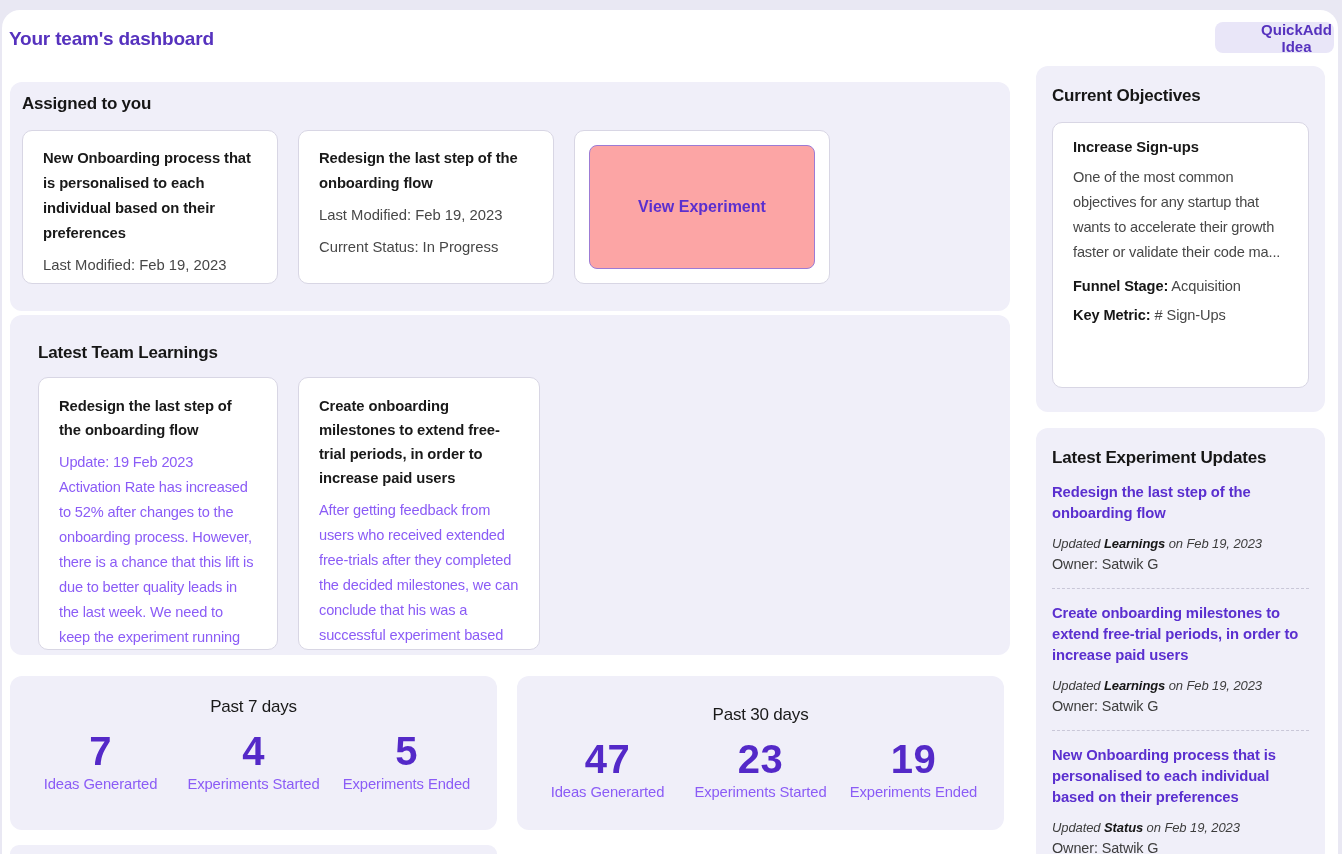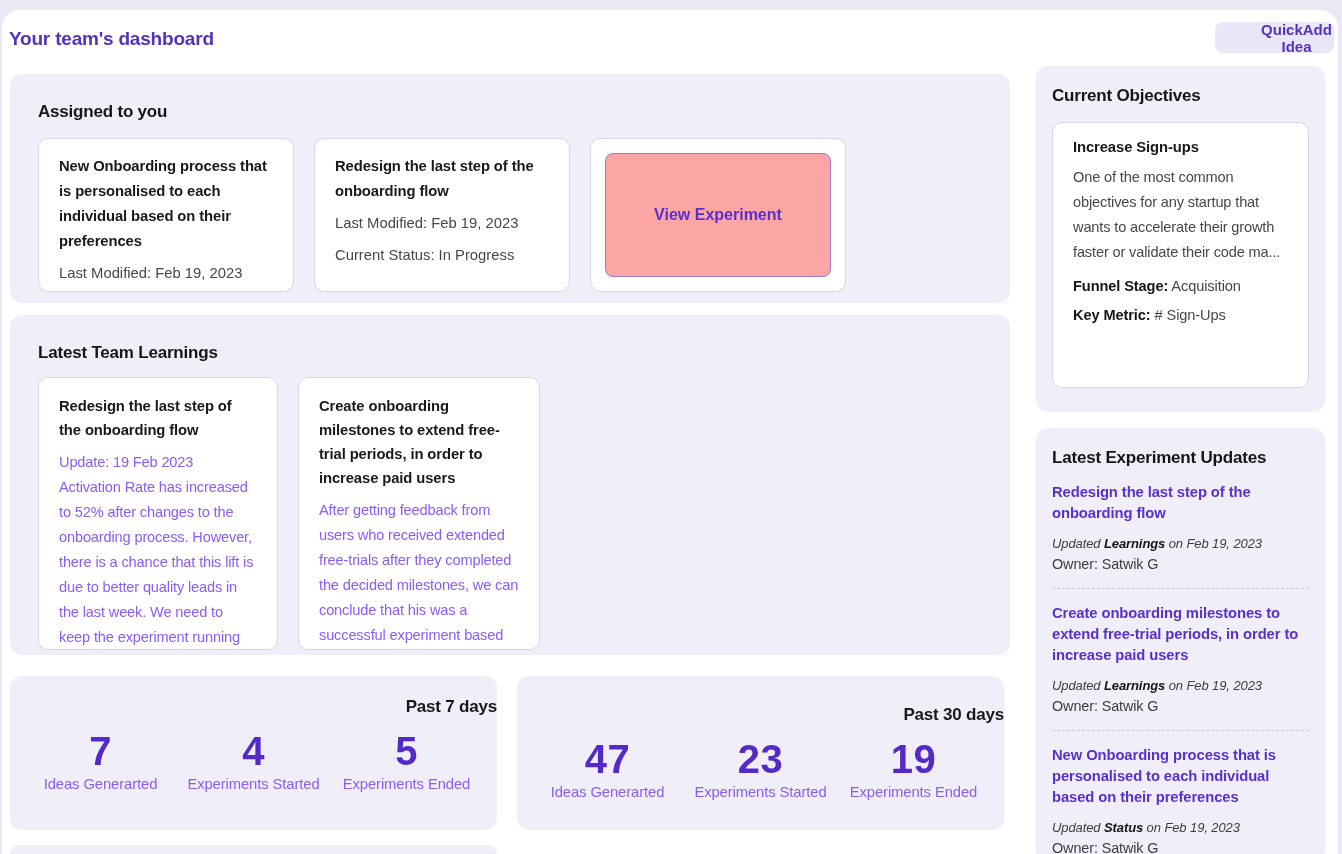--- a/index.html
+++ b/index.html
@@ -31,21 +31,21 @@
     padding-left:44px;
   }
   
   .panel { position:absolute; background:#f0eff9; border-radius:12px; }
   .panel-heading { font-size:17px; font-weight:700; color:#161616; letter-spacing:-0.2px; }
   .card {
     background:#ffffff; border:1px solid #d8d6e4; border-radius:10px;
     overflow:hidden;
   }
   
-  .assigned-panel { left:8px; top:64px; width:1000px; height:229px; padding:28px; }
+  .assigned-panel { left:8px; top:72px; width:1000px; height:229px; padding:12px; }
   .assigned-cards { display:flex; gap:20px; margin-top:16px; }
   .assigned-card { width:256px; height:154px; padding:15px 20px; }
   .assigned-card .card-title { font-size:14.8px; font-weight:700; line-height:25px; letter-spacing:-0.1px; }
   .assigned-card .card-meta { font-size:14.8px; line-height:26px; color:#474747; margin-top:6px; }
   .view-exp-card { width:256px; height:154px; padding:14px; }
   .view-exp-btn {
     width:100%; height:100%;
     background:#fca5a5; border:1.5px solid #9c7bd4; border-radius:8px;
     color:#5a2fcf; font-size:16px; font-weight:600;
     font-family:"Liberation Sans", sans-serif;
@@ -59,21 +59,21 @@
   .learning-card-1 { width:240px; }
   .learning-card-2 { width:242px; }
   .learning-card .card-title { font-size:14.8px; font-weight:700; line-height:24px; letter-spacing:-0.1px; }
   .learning-card .card-body {
     font-size:14.6px; line-height:25px; color:#8b5cf6; margin-top:8px;
     letter-spacing:-0.15px; white-space:pre-line;
   }
   
   .stats-panel-a { left:8px;  top:666px; width:487px; height:154px; padding-top:21px; }
   .stats-panel-b { left:515px; top:666px; width:487px; height:154px; padding-top:29px; }
-  .stats-heading { text-align:right; font-size:17px; font-weight:700; letter-spacing:-0.2px; }
+  .stats-heading { text-align:center; font-size:17px; font-weight:400; letter-spacing:-0.2px; }
   .stats-row { display:flex; margin-top:12px; padding:0 14px; }
   .stat-col { flex:1; text-align:center; }
   .stat-value { font-size:40px; font-weight:800; color:#5429c8; line-height:44px; letter-spacing:0.5px; }
   .stat-label { font-size:14.8px; color:#8b5cf6; margin-top:3px; letter-spacing:-0.1px; }
   
   .bottom-partial { left:8px; top:835px; width:487px; height:9px; border-radius:12px 12px 0 0; }
   
   .objectives-panel { left:1034px; top:56px; width:289px; height:346px; padding:20px 16px; }
   .objective-card { margin-top:16px; width:257px; height:266px; padding:16px 20px; }
   .objective-title { font-size:14.8px; font-weight:700; letter-spacing:-0.1px; }

